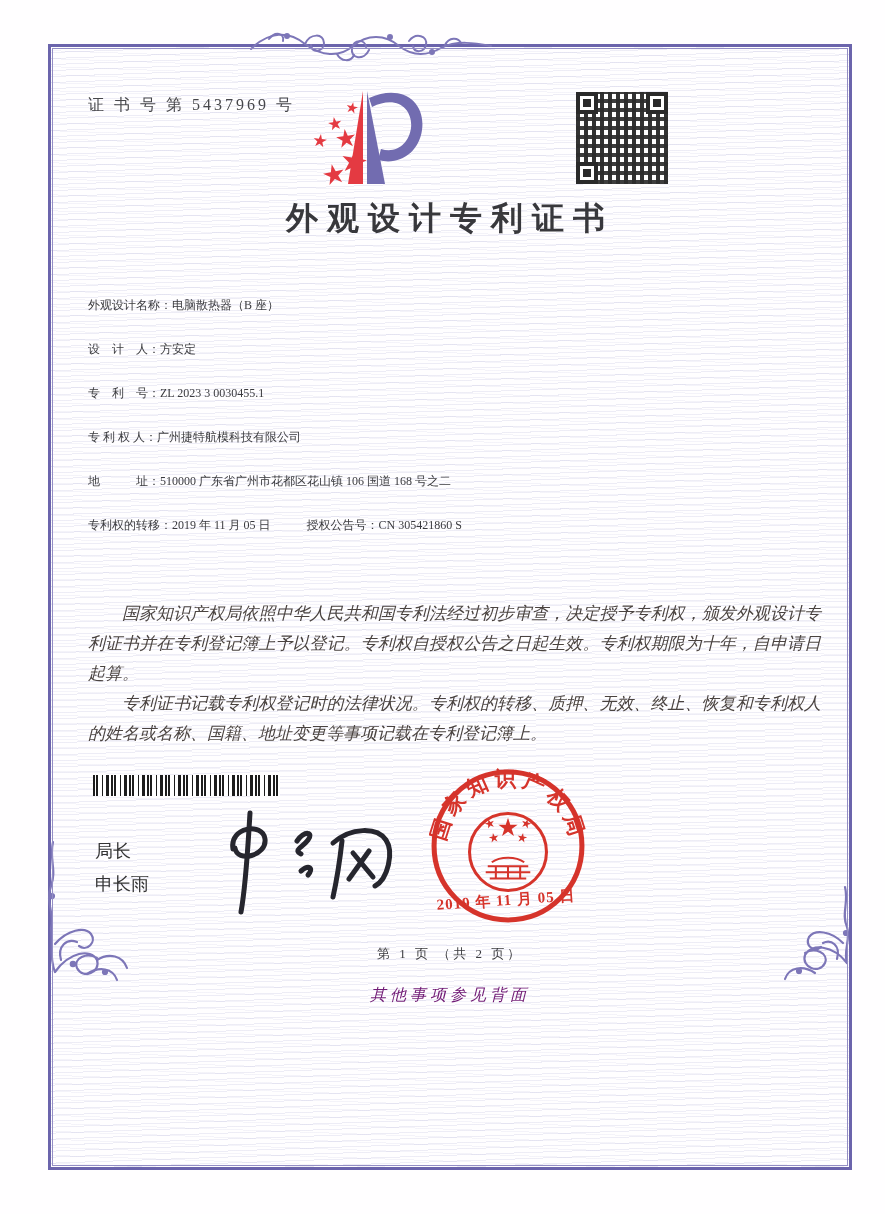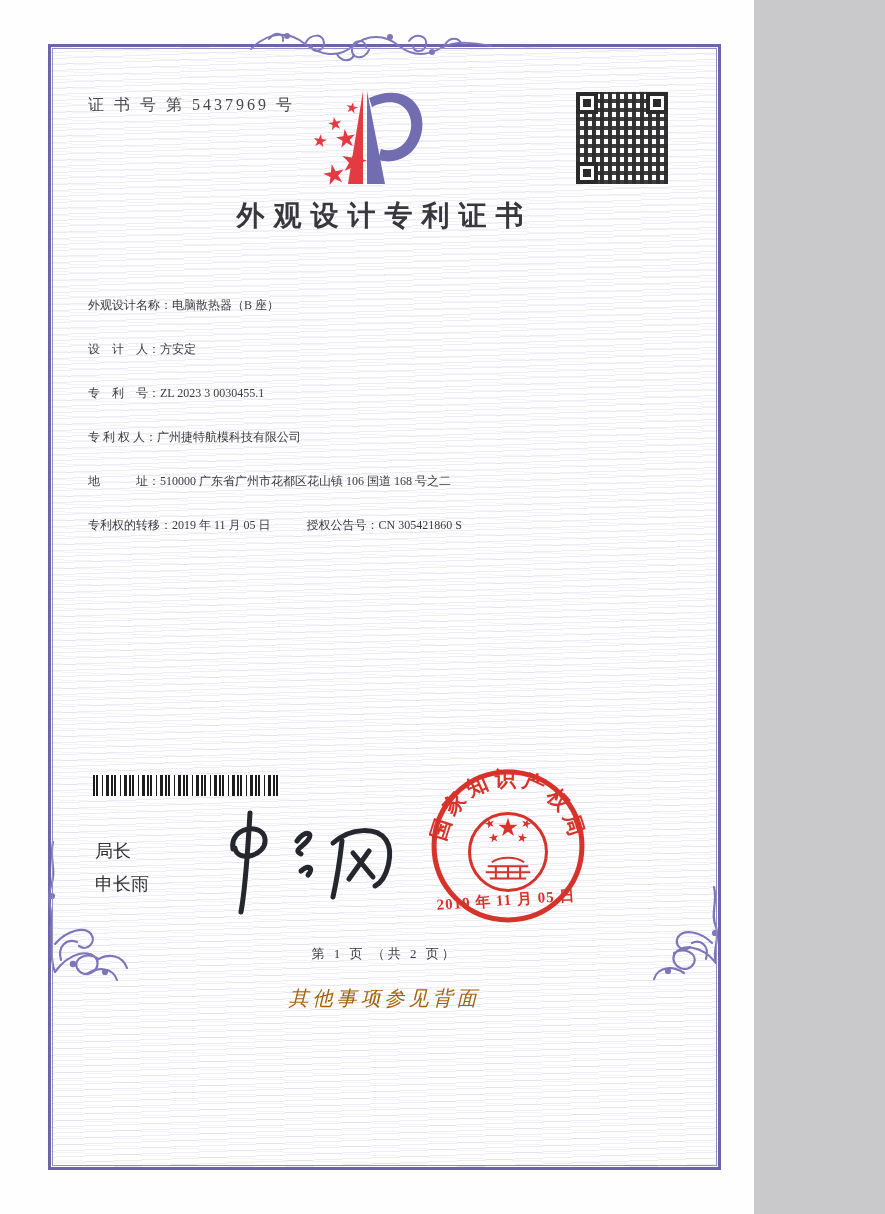--- a/index.html
+++ b/index.html
@@ -1,17 +1,17 @@
 <!DOCTYPE html>
 <html><head>
 <meta charset="utf-8">
 <style>
   html,body{margin:0;padding:0;background:#c9c9cc;}
   *{box-sizing:border-box;}
-  .scene{position:relative;width:754px;height:1214px;overflow:hidden;
+  .scene{position:relative;width:885px;height:1214px;overflow:hidden;
          font-family:"Liberation Serif","DejaVu Serif",serif;color:#3a3a3e;}
   
   .f1{position:absolute;inset:0;border-style:solid;
       border-width:33px 48px 56px 35px;
       border-color:#ebebed #c2c2c6 #cfcfd2 #b3b3b7;background:#fff;}
   .f2{position:absolute;inset:0;border-style:solid;
       border-width:50px 33px 28px 30px;
       border-color:#ffffff #f5f5f7 #f9f9fa #f2f2f4;}
   .f3{position:absolute;inset:0;border-style:solid;
       border-width:15px 14px 16px 15px;
@@ -28,41 +28,41 @@
   .cert-number{position:absolute;left:37px;top:48px;font-size:16px;letter-spacing:3px;color:#47474b;}
   .logo{position:absolute;left:253px;top:38px;width:124px;height:104px;}
   .qr{position:absolute;left:525px;top:45px;width:92px;height:92px;background:
         repeating-linear-gradient(0deg,rgba(45,45,45,.92) 0 4px,transparent 4px 9px),
         repeating-linear-gradient(90deg,#333 0 4px,#fff 4px 8px),
         repeating-linear-gradient(45deg,#444 0 2px,#fff 2px 7px);}
   .qr .finder{position:absolute;width:22px;height:22px;border:4px solid #2a2a2a;background:#fff;}
   .qr .finder::after{content:"";position:absolute;left:3px;top:3px;width:8px;height:8px;background:#2a2a2a;}
   .qr .tl{left:0;top:0}.qr .tr{right:0;top:0}.qr .bl{left:0;bottom:0}
   .title{position:absolute;left:0;right:0;top:150px;text-align:center;
-         font-size:28px;font-weight:700;letter-spacing:9px;color:#38383c;}
+         font-size:32px;font-weight:700;letter-spacing:9px;color:#38383c;}
   .fields{position:absolute;left:37px;right:26px;top:247px;font-size:12px;line-height:23px;}
   .frow{margin-bottom:21px;white-space:nowrap;}
   .flabel{color:#3b3b3f;}
   .grant .gpair+.gpair{margin-left:33px;}
   .paras{position:absolute;left:37px;right:28px;top:552px;font-size:17px;line-height:30px;
          font-style:italic;color:#4a4340;text-align:justify;}
   .paras p{margin:0;text-indent:2em;}
   .barcode{position:absolute;left:42px;top:728px;width:187px;height:21px;background:
      repeating-linear-gradient(90deg,#1d1d1d 0 2px,#fff 2px 3px,#1d1d1d 3px 5px,#fff 5px 9px,
        #1d1d1d 9px 10px,#fff 10px 13px,#1d1d1d 13px 16px,#fff 16px 18px);}
   .signer{position:absolute;left:44px;top:788px;font-size:18px;line-height:33px;color:#333;
           font-family:"Liberation Sans","DejaVu Sans",sans-serif;}
   .signature{position:absolute;left:150px;top:758px;width:210px;height:115px;}
   .seal{position:absolute;left:378px;top:720px;width:158px;height:158px;opacity:.93;}
   .seal-date{position:absolute;left:-18px;right:-14px;bottom:15px;text-align:center;
              font-size:15px;font-weight:700;color:#d3251c;transform:rotate(-4deg);letter-spacing:1px;}
   .page-info{position:absolute;left:0;right:0;top:898px;text-align:center;font-size:13px;
              letter-spacing:3px;color:#3c3c40;}
-  .back-note{position:absolute;left:48px;right:33px;top:985px;text-align:center;font-size:20px;
-             letter-spacing:4px;font-style:italic;color:#a16207;}
+  .back-note{position:absolute;left:48px;right:33px;top:985px;text-align:center;font-size:16px;
+             letter-spacing:4px;font-style:italic;color:#701a75;}
   .orn{position:absolute;pointer-events:none;}
   .orn-top{left:198px;top:-24px;width:244px;height:46px;}
   .orn-bl{left:-12px;top:793px;width:92px;height:148px;}
   .orn-br{right:-10px;top:838px;width:100px;height:102px;}
 </style>
 </head>
 <body>
 
 <div class="scene">
   <div class="f1"></div>
@@ -151,20 +151,24 @@
         </div>
         <div class="frow">
           <span class="flabel">地　　　址：</span><span>510000 广东省广州市花都区花山镇 106 国道 168 号之二</span>
         </div>
         <div class="frow grant">
           <span class="gpair"><span class="flabel">专利权的转移：</span><span>2019 年 11 月 05 日</span></span>
           <span class="gpair"><span class="flabel">授权公告号：</span><span>CN 305421860 S</span></span>
         </div>
       </div>
 
+      <div class="paras">
+        <p>国家知识产权局依照中华人民共和国专利法经过初步审查，决定授予专利权，颁发外观设计专利证书并在专利登记簿上予以登记。专利权自授权公告之日起生效。专利权期限为十年，自申请日起算。</p>
+        <p>专利证书记载专利权登记时的法律状况。专利权的转移、质押、无效、终止、恢复和专利权人的姓名或名称、国籍、地址变更等事项记载在专利登记簿上。</p>
+      </div>
 
       <div class="barcode"></div>
 
       <div class="signer">
         <div>局长</div>
         <div>申长雨</div>
       </div>
 
       <svg class="signature" viewBox="0 0 210 115">
         <g fill="none" stroke="#26262e" stroke-width="5" stroke-linecap="round" stroke-linejoin="round">

